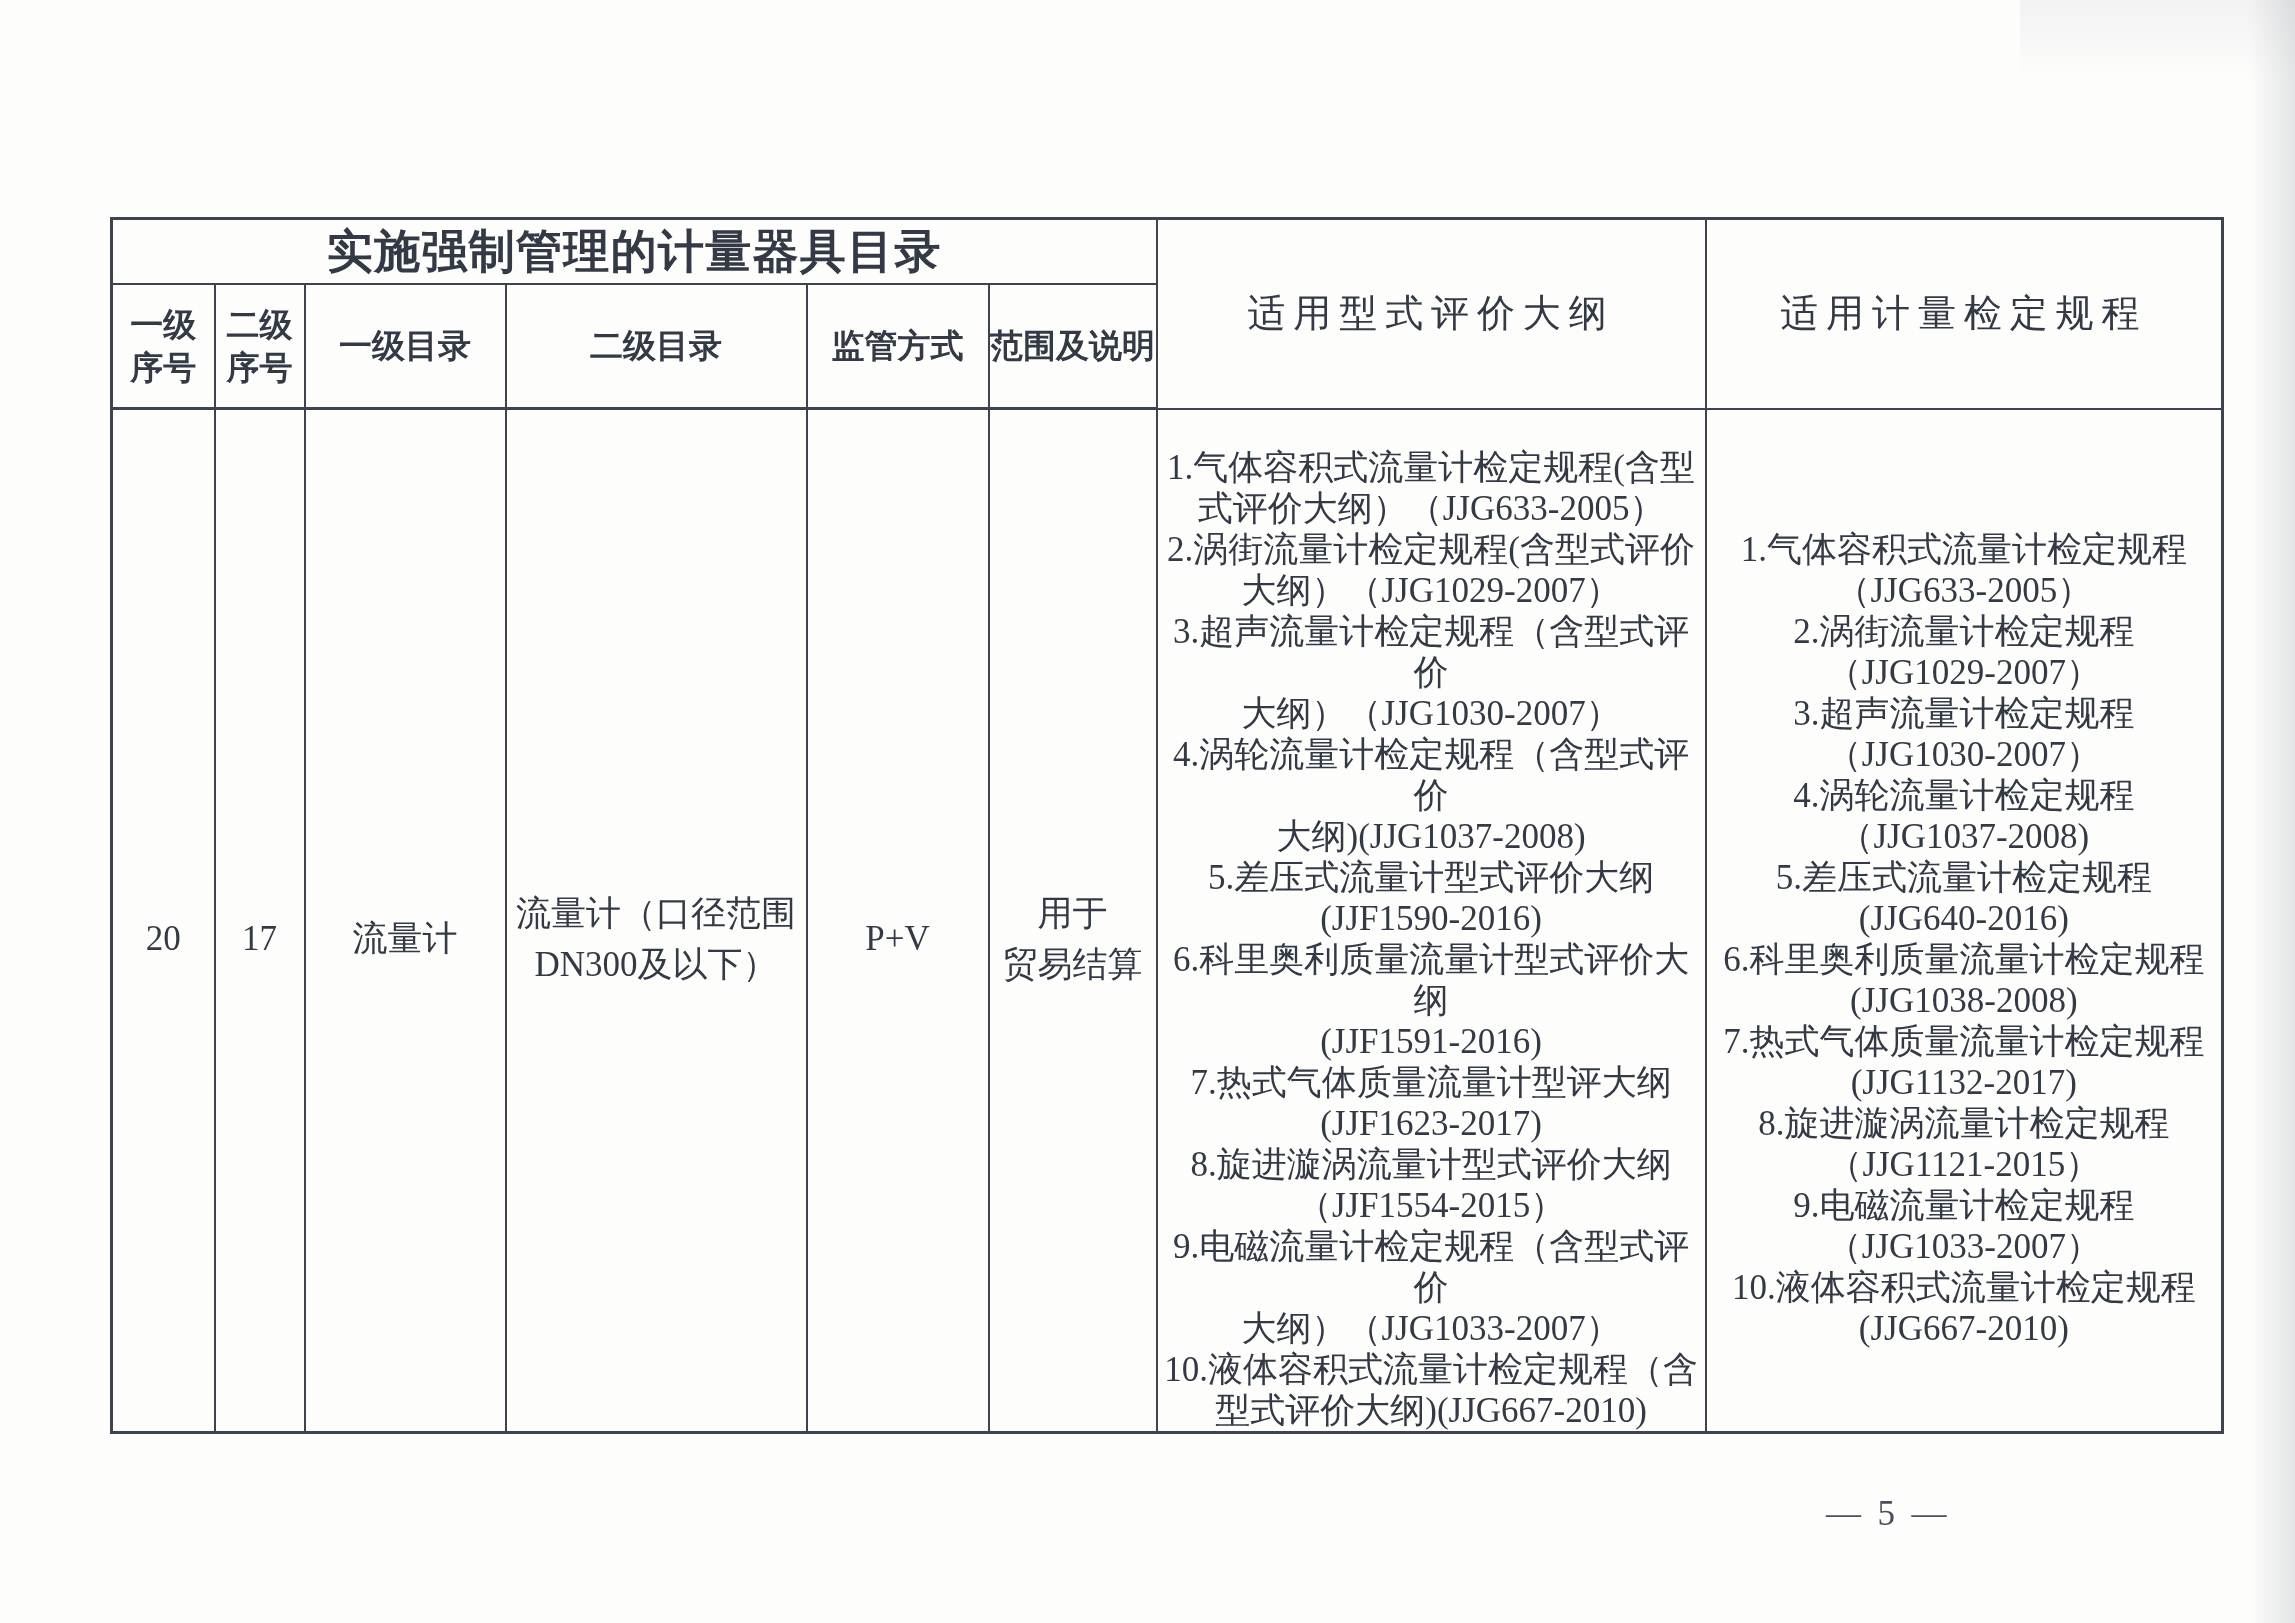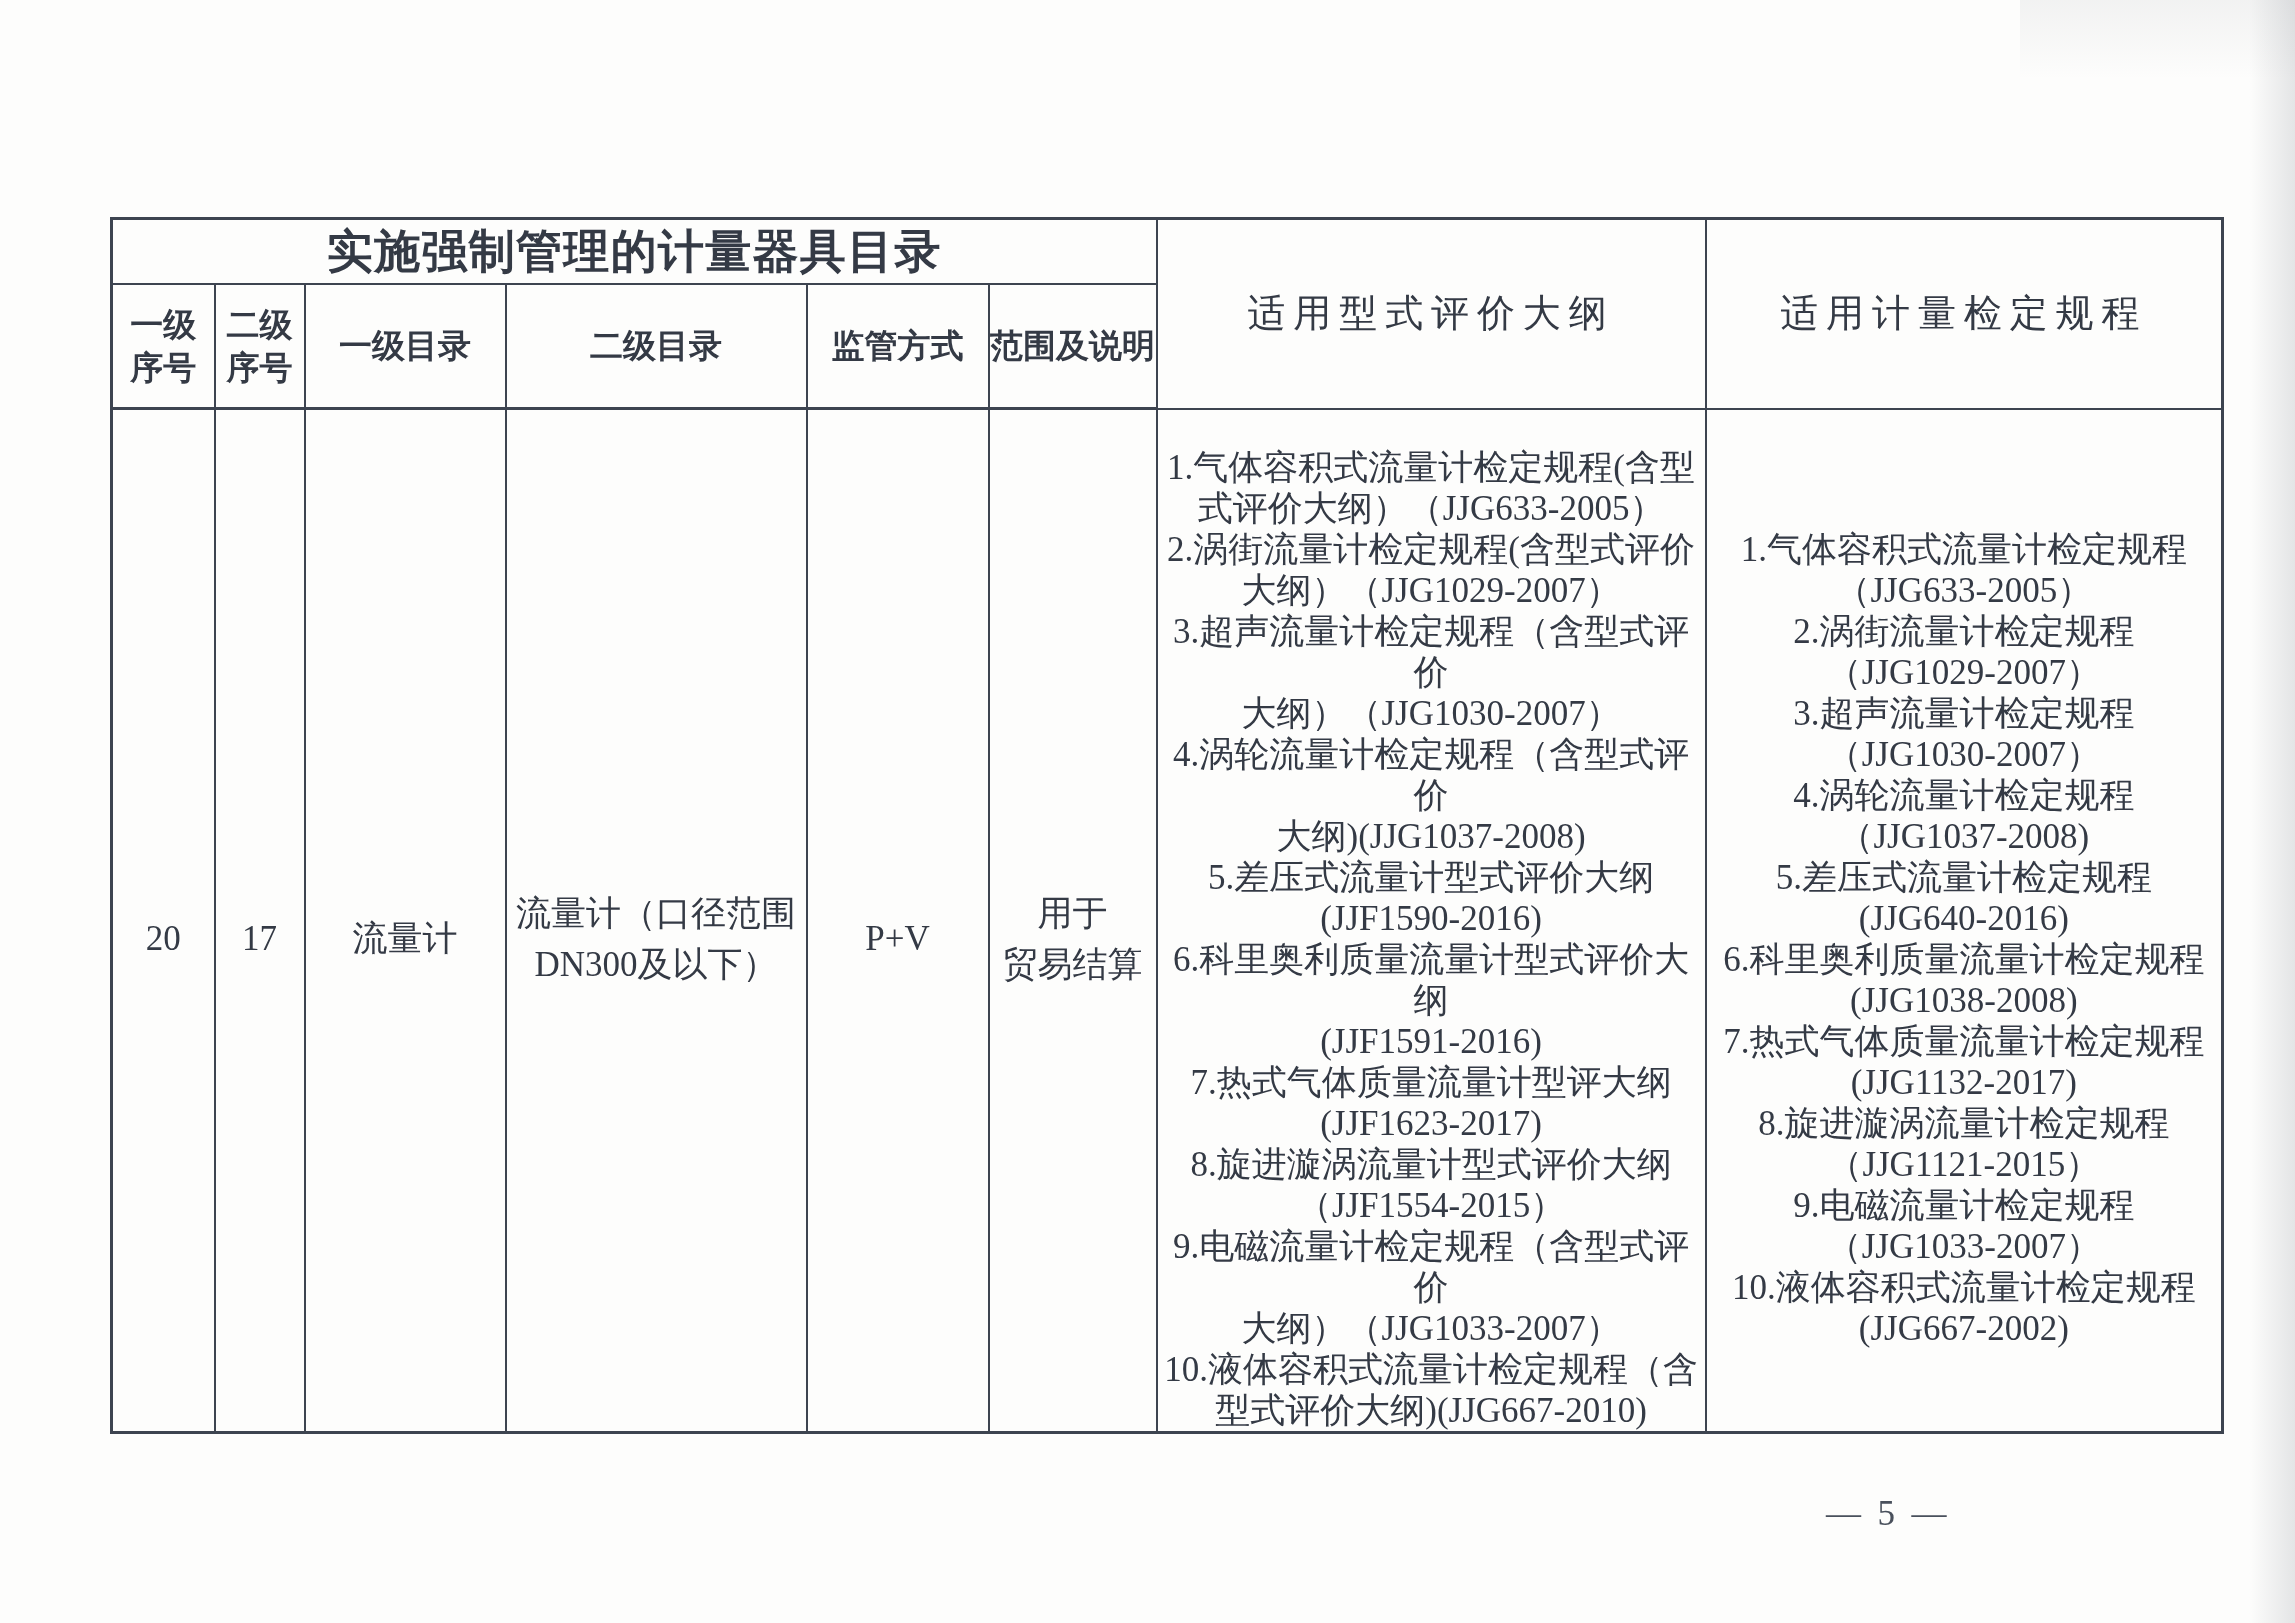--- a/index.html
+++ b/index.html
@@ -174,21 +174,21 @@
 (JJG640-2016)
 6.科里奥利质量流量计检定规程
 (JJG1038-2008)
 7.热式气体质量流量计检定规程
 (JJG1132-2017)
 8.旋进漩涡流量计检定规程
 （JJG1121-2015）
 9.电磁流量计检定规程
 （JJG1033-2007）
 10.液体容积式流量计检定规程
-(JJG667-2002)</td>
+(JJG667-2010)</td>
     </tr>
   </tbody>
     </table>
 
   <div class="pageno">— 5 —</div>
 
   <div class="corner-shade"></div>
   <div class="edge-shade"></div>
 </div>
 

